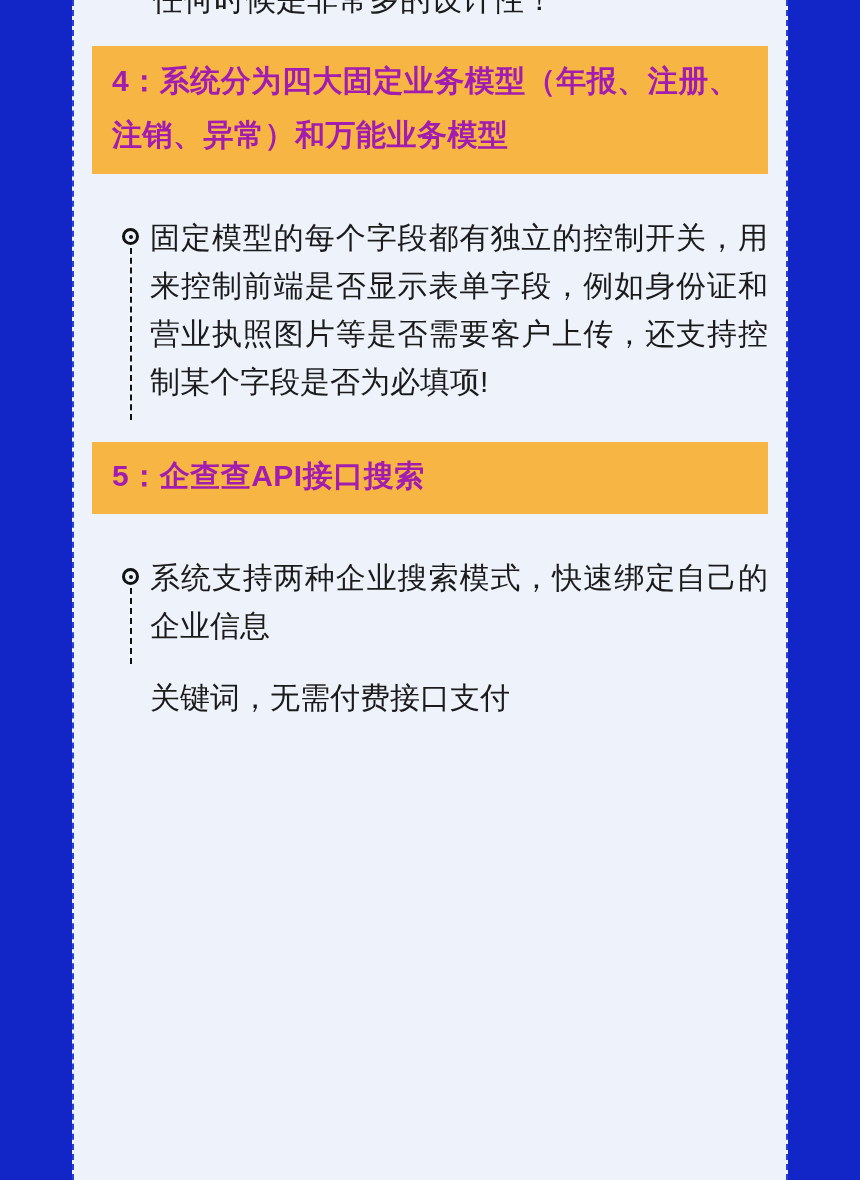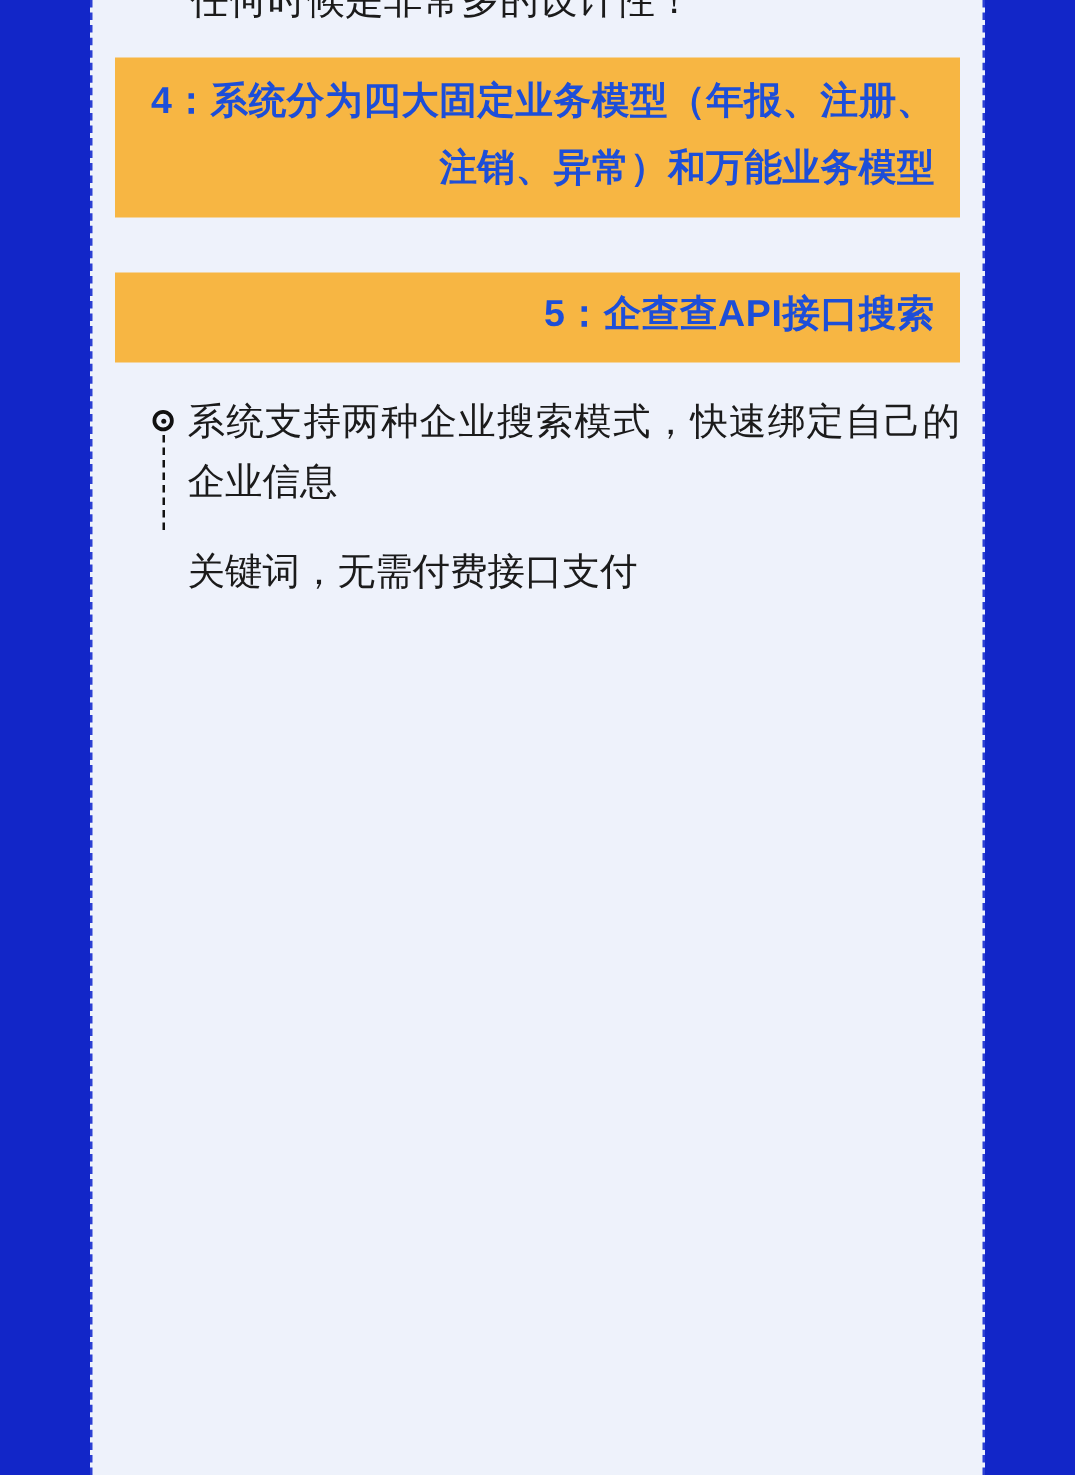--- a/index.html
+++ b/index.html
@@ -52,28 +52,27 @@
     font-size: 31px;
     line-height: 52px;
     color: #1b1b1b;
     white-space: nowrap;
     font-weight: 500;
   }
 
   
   .section-bar {
     background: #f7b643;
-    color: #1d4ed8;
+    color: #a21caf;
     font-size: 30px;
     font-weight: bold;
     line-height: 52px;
     padding: 8px 20px 12px 20px;
-    margin: 12px 0 0 0;
+    margin: 12px 0 16px 0;
     letter-spacing: 0.5px;
-    text-align: right;
   }
   .section-bar.tall { line-height: 54px; }
 
   
   .bullets {
     position: relative;
     padding: 24px 0 8px 0;
   }
   .bullet {
     position: relative;
@@ -137,20 +136,25 @@
   <div class="panel">
     <div class="inner">
 
       <div class="cut-top">
         <span>任何时候是非常多的设计性！</span>
       </div>
 
       <div class="section-bar tall">4：系统分为四大固定业务模型（年报、注册、注销、异常）和万能业务模型</div>
 
       <div class="bullets">
+        <div class="bullet">
+          <span class="dot"></span>
+          <span class="connector"></span>
+          <p>固定模型的每个字段都有独立的控制开关，用来控制前端是否显示表单字段，例如身份证和营业执照图片等是否需要客户上传，还支持控制某个字段是否为必填项!</p>
+        </div>
       </div>
 
       <div class="section-bar">5：企查查API接口搜索</div>
 
       <div class="bullets">
         <div class="bullet">
           <span class="dot"></span>
           <span class="connector"></span>
           <p>系统支持两种企业搜索模式，快速绑定自己的企业信息</p>
         </div>

